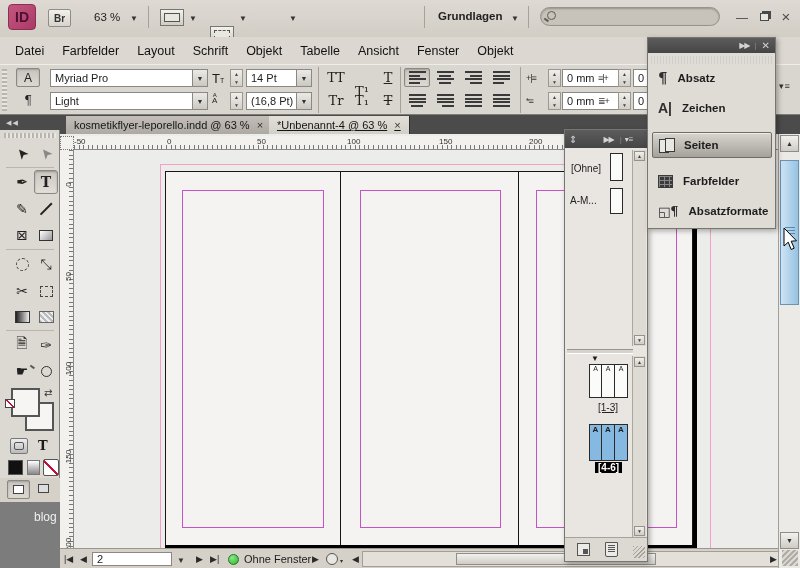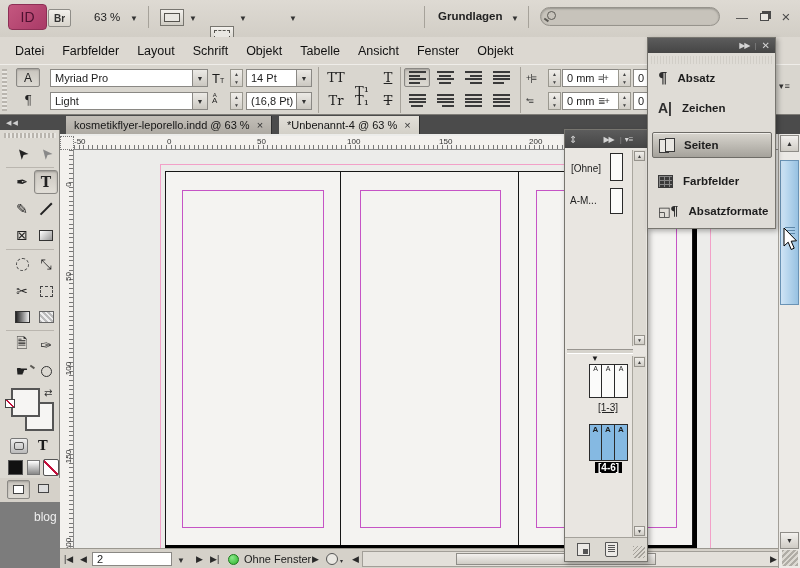--- a/index.html
+++ b/index.html
@@ -3,22 +3,22 @@
 <meta charset="utf-8">
 <style>
   * { margin:0; padding:0; box-sizing:border-box; }
   html,body { width:800px; height:568px; overflow:hidden; }
   body { font-family:"Liberation Sans","DejaVu Sans",sans-serif; font-size:12px; color:#1c1c1c; }
   #app { position:relative; width:800px; height:568px; background:#d5d1c9; }
   .abs { position:absolute; }
 
   
   #titlebar { left:0; top:0; width:800px; height:37px; background:linear-gradient(#dedad3,#d2cec6); }
-  #id-logo { left:8px; top:4px; width:39px; height:26px; border-radius:4px;
-    background:linear-gradient(135deg,#c4577f,#a93a67); color:#4e1030; font-weight:normal; font-size:14px;
+  #id-logo { left:8px; top:4px; width:28px; height:26px; border-radius:4px;
+    background:linear-gradient(135deg,#c4577f,#a93a67); color:#4e1030; font-weight:bold; font-size:14px;
     display:flex; align-items:center; justify-content:center; border:1px solid #8d2f55; }
   #br-btn { left:48px; top:9px; width:23px; height:18px; background:linear-gradient(#f2f0ec,#d8d4cc);
     border:1px solid #8f8d88; border-radius:2px; font-size:10px; font-weight:bold; color:#333;
     display:flex; align-items:center; justify-content:center; }
   .tb-text { font-size:11.5px; color:#222; }
   .caret { font-size:8px; color:#333; }
   .vsep { width:1px; background:#a6a29a; }
   .tb-icon { width:24px; height:17px; border:1px solid #77756f; background:linear-gradient(#f4f2ee,#cfccc4); position:relative; }
   .tb-icon .inner { position:absolute; inset:3px; border:1px solid #55534e; background:#e9e7e2; }
   .winbtn { color:#4a4a4a; font-size:12px; width:18px; height:15px; display:flex; align-items:center; justify-content:center; }
@@ -350,21 +350,21 @@
     <div class="abs numfield" style="left:633px;top:27px;width:30px;">0</div>
 
     <span class="abs pmenu" style="left:779px;top:16px;">▾≡</span>
   </div>
 
   <div class="abs" id="tabbar">
     <div class="doctab" style="left:6px;background:linear-gradient(#c3bfb8,#aeaaa3);">
       <span>kosmetikflyer-leporello.indd @ 63 %</span>
       <span class="tab-close">×</span>
     </div>
-    <div class="doctab" style="left:219px;background:linear-gradient(#e2dfd8,#d3d0c8);">
+    <div class="doctab" style="left:209px;background:linear-gradient(#e2dfd8,#d3d0c8);text-decoration:underline;">
       <span>*Unbenannt-4 @ 63 %</span>
       <span class="tab-close">×</span>
     </div>
   </div>
 
   <div class="abs" id="toolbox"></div>
   <div class="abs" id="toolbox-header">◀◀</div>
   <div class="abs" id="toolbox-grip"></div>
 
   <div class="abs tool" style="left:10px;top:142px;">

